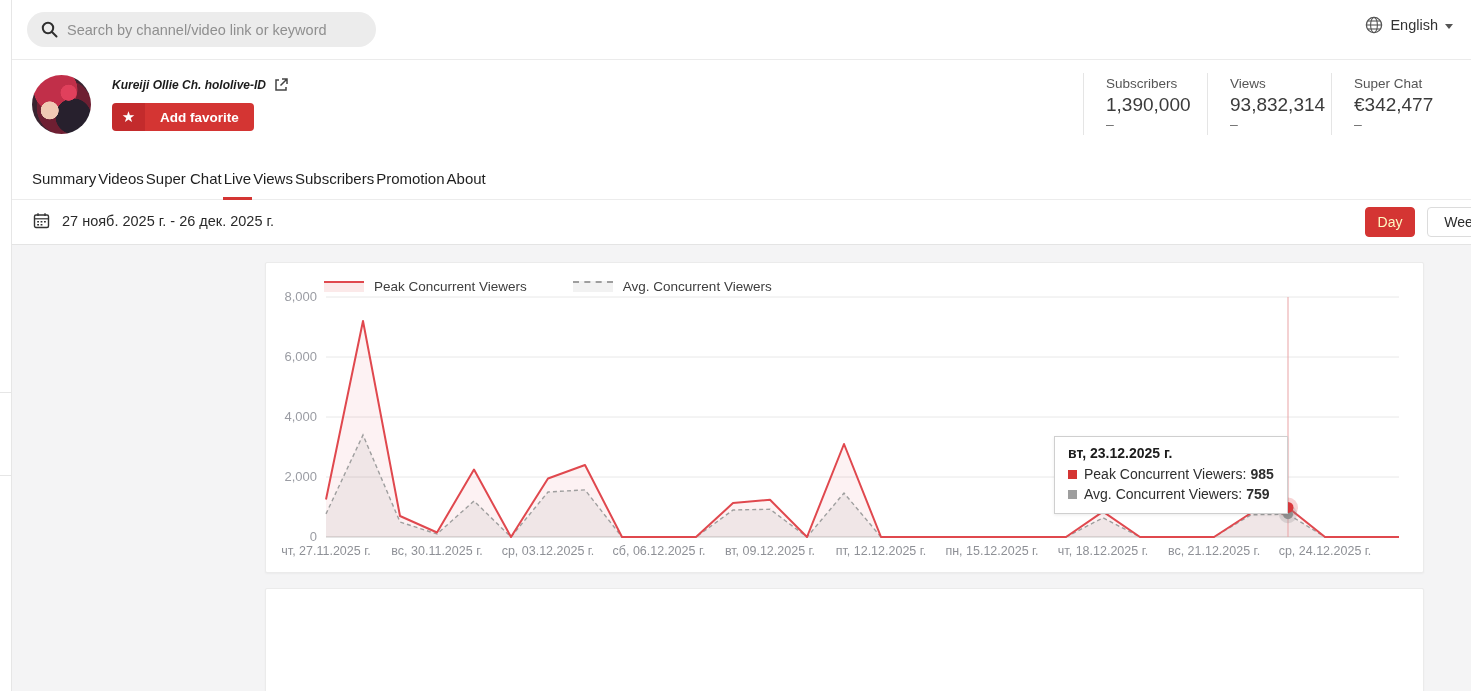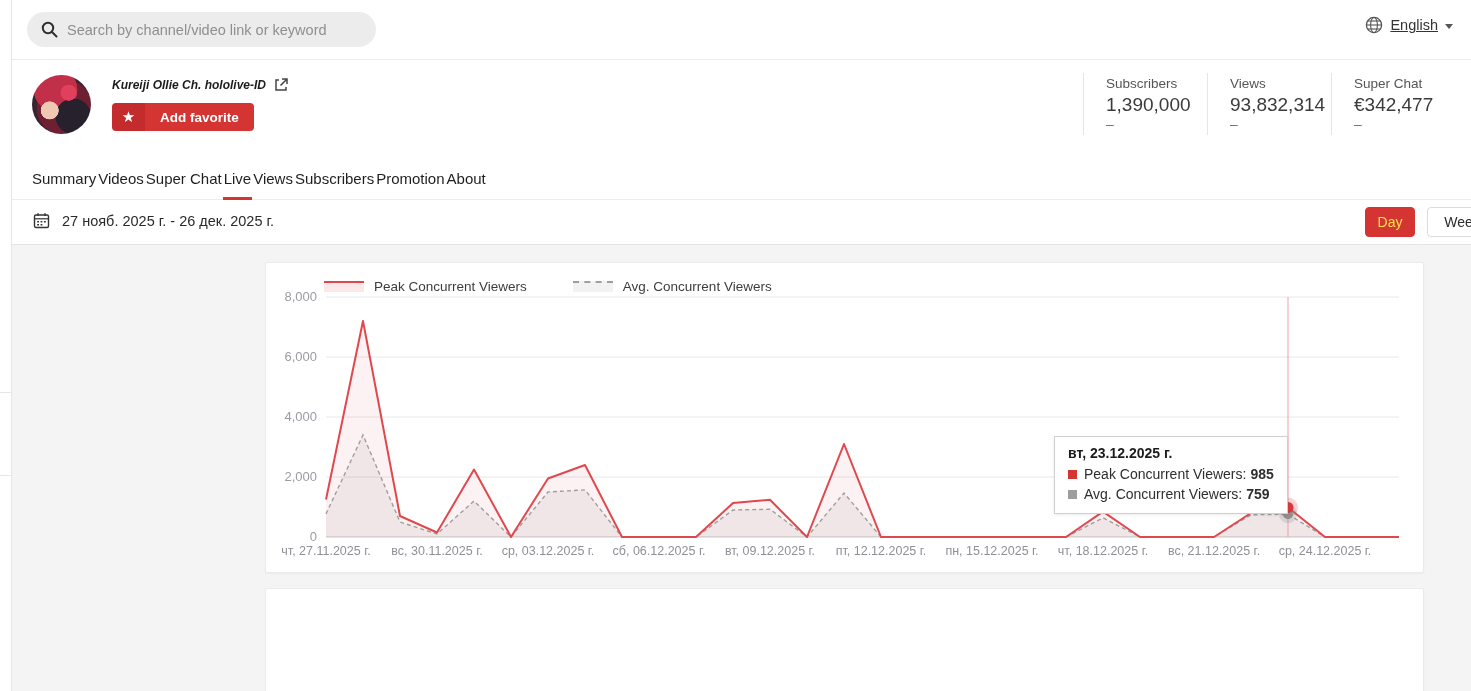--- a/index.html
+++ b/index.html
@@ -12,21 +12,21 @@
   .left-strip .sep { position:absolute; left:0; width:11px; height:1px; background:#e6e6e6; }
 
   
   .header { position:absolute; left:0; top:0; width:1471px; height:60px; background:#fff;
     border-bottom:1px solid #ebebeb; z-index:4; }
   .search-bar { position:absolute; left:27px; top:12px; width:349px; height:35px;
     background:#ececec; border-radius:18px; display:flex; align-items:center; padding:0 14px;
     cursor:text; }
   .search-bar .ph { color:#8f8f8f; font-size:14.5px; margin-left:9px; }
   .lang { position:absolute; right:18px; top:16px; display:flex; align-items:center; gap:7px;
-    cursor:pointer; color:#333; font-size:14.5px;text-decoration:underline; }
+    cursor:pointer; color:#333; font-size:14.5px; }
   .caret { width:0; height:0; border-left:4.5px solid transparent; border-right:4.5px solid transparent;
     border-top:5px solid #555; margin-top:2px; }
 
   
   .channel { position:absolute; left:12px; top:60px; width:1459px; height:103px; background:#fff; }
   .avatar { position:absolute; left:20px; top:15px; width:59px; height:59px; border-radius:50%;
     background:
       radial-gradient(circle at 62% 30%, #e0405c 0 14%, transparent 15%),
       radial-gradient(circle at 30% 60%, #f0c9b4 0 16%, transparent 17%),
       radial-gradient(circle at 70% 70%, #27202d 0 30%, transparent 31%),
@@ -54,21 +54,21 @@
   .tab.active { font-weight:normal; border-bottom:3px solid #d43533; }
 
   
   .datebar { position:absolute; left:12px; top:200px; width:1459px; height:45px; background:#fff;
     border-bottom:1px solid #e4e4e4; }
   .date-range { position:absolute; left:21px; top:12px; display:flex; align-items:center; gap:12px;
     cursor:pointer; }
   .date-range span { font-size:14.5px; color:#2b2b2b; }
   .btn { position:absolute; top:7px; height:30px; border-radius:4px; font-size:14px;
     display:flex; align-items:center; justify-content:center; cursor:pointer; }
-  .btn-day { left:1353px; width:50px; background:#d43533; color:#fde047; border:1px solid #d43533; }
+  .btn-day { left:1353px; width:50px; background:#d43533; color:#fef9c3; border:1px solid #d43533; }
   .btn-week { left:1415px; width:70px; background:#fff; color:#2b2b2b; border:1px solid #dcdcdc; }
 
   
   .content { position:absolute; left:0; top:245px; width:1471px; height:446px; background:#f4f4f5;
     overflow:hidden; }
   .card { position:absolute; left:265px; width:1159px; background:#fff; border:1px solid #ebebeb;
     border-radius:2px; box-shadow:0 1px 2px rgba(0,0,0,0.04); }
   .chart-card { top:17px; height:311px; }
   .bottom-card { top:343px; height:160px; }
 

